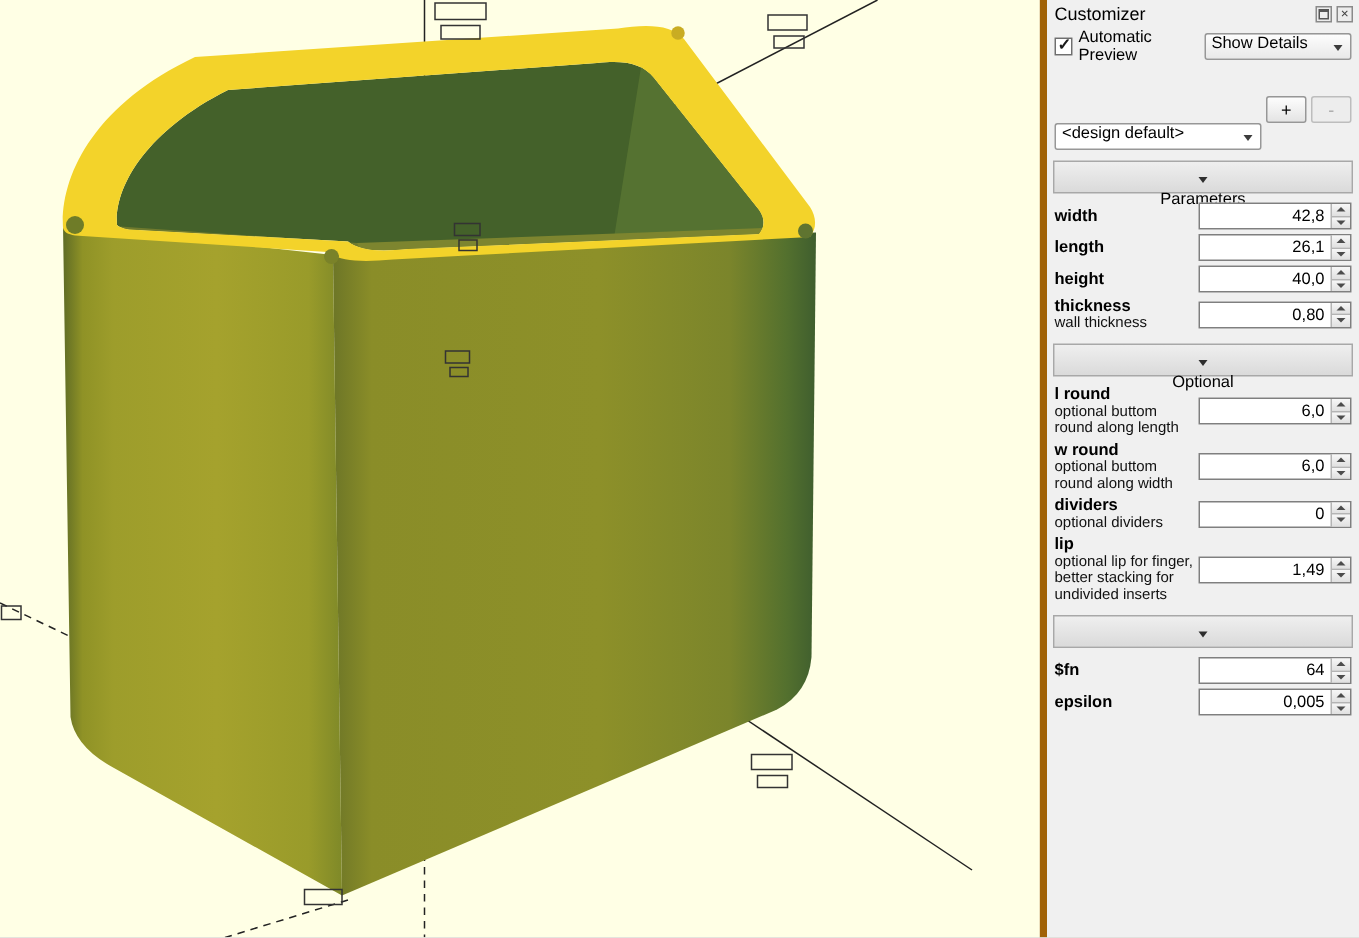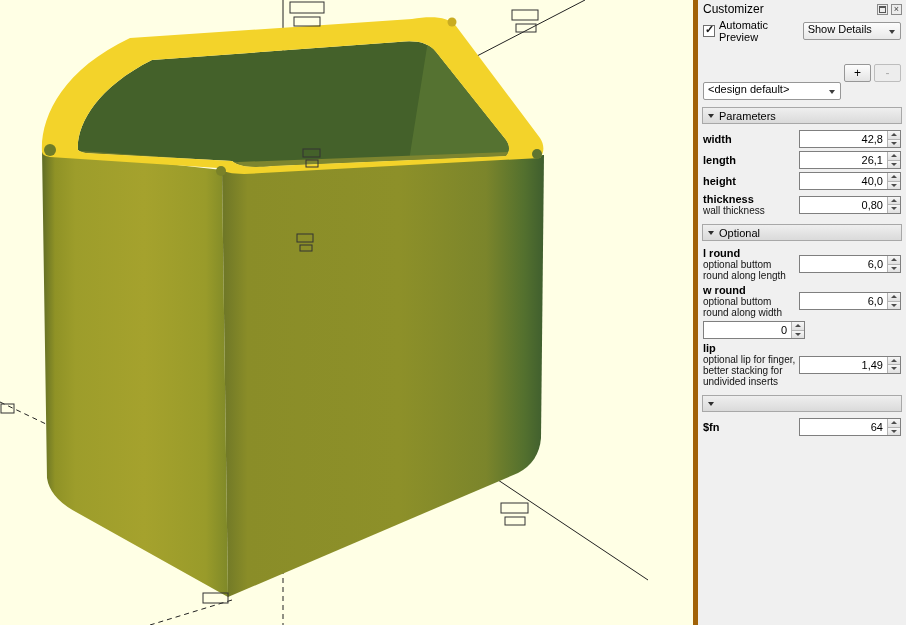--- a/index.html
+++ b/index.html
@@ -20,21 +20,21 @@
   .checkbox{width:12px;height:12px;background:#fff;border:1px solid #6f6f6f;position:relative;flex-shrink:0;}
   .checkbox .checkmark{position:absolute;left:1px;top:-3px;font-size:11px;font-weight:bold;color:#1a1a1a;}
   .combo{height:18px;background:linear-gradient(#fdfdfd,#e8e8e8);border:1px solid #979797;border-radius:2px;display:flex;align-items:flex-start;padding:0 4px;position:relative;}
   .combo .combo-value{flex:1;white-space:nowrap;overflow:hidden;padding-right:12px;}
   .combo .arrow-down{position:absolute;right:5px;top:7px;width:0;height:0;border-left:3.5px solid transparent;border-right:3.5px solid transparent;border-top:4px solid #3c3c3c;}
   .combo.details{margin-left:auto;width:105px;}
   .design-row{display:flex;align-items:center;gap:3px;padding:2px 5px;}
   .combo.design{flex:1;background:#fff;margin-top:36px;}
   .mini-btn{width:27px;height:18px;border:1px solid #979797;border-radius:2px;background:linear-gradient(#fdfdfd,#e4e4e4);display:flex;align-items:center;justify-content:center;font-size:12px;line-height:12px;}
   .mini-btn.disabled{color:#ababab;background:#ededed;border-color:#bdbdbd;}
-  .section-bar{margin:5px 4px 2px 4px;height:17px;background:linear-gradient(#efefef,#dadada);border:1px solid #a8a8a8;display:flex;align-items:center;gap:5px;padding:0 5px;flex-shrink:0;}
+  .section-bar{margin:5px 4px 2px 4px;height:17px;background:linear-gradient(#efefef,#dadada);border:1px solid #a8a8a8;display:flex;align-items:center;gap:5px;padding:10px 5px;flex-shrink:0;flex-direction:column;}
   .sec-arrow{width:0;height:0;border-left:3.5px solid transparent;border-right:3.5px solid transparent;border-top:4.5px solid #2e2e2e;}
   .sec-label{font-size:11px;}
   .params{padding:1px 5px 0 5px;}
   .param-row{display:flex;align-items:center;margin:3px 0;}
   .param-labels{flex:1;padding-right:0;min-width:0;}
   .param-label{font-weight:bold;font-size:11px;line-height:12px;}
   .param-desc{font-size:10px;line-height:11px;color:#111;}
   .spinbox{width:102px;height:18px;background:#fff;border:1px solid #7f7f7f;position:relative;display:flex;align-items:center;flex-shrink:0;}
   .spin-value{flex:1;text-align:right;padding-right:17px;font-size:11px;}
   .spin-btns{position:absolute;right:0;top:0;bottom:0;width:13px;display:flex;flex-direction:column;border-left:1px solid #b4b4b4;}
@@ -274,20 +274,24 @@
               </div>
             <div class="spin-btn">
                 <span class="tri-down"></span>
               </div>
           </div>
         </div>
       </div>
 
 
       <div class="param-row">
+        <div class="param-labels">
+          <div class="param-label">dividers</div>
+          <div class="param-desc">optional dividers</div>
+        </div>
         <div class="spinbox">
           <div class="spin-value">0</div>
           <div class="spin-btns">
             <div class="spin-btn">
                 <span class="tri-up"></span>
               </div>
             <div class="spin-btn">
                 <span class="tri-down"></span>
               </div>
           </div>
@@ -332,16 +336,32 @@
             <div class="spin-btn">
                 <span class="tri-up"></span>
               </div>
             <div class="spin-btn">
                 <span class="tri-down"></span>
               </div>
           </div>
         </div>
       </div>
 
+      <div class="param-row">
+        <div class="param-labels">
+          <div class="param-label">epsilon</div>
+        </div>
+        <div class="spinbox">
+          <div class="spin-value">0,005</div>
+          <div class="spin-btns">
+            <div class="spin-btn">
+                <span class="tri-up"></span>
+              </div>
+            <div class="spin-btn">
+                <span class="tri-down"></span>
+              </div>
+          </div>
+        </div>
+      </div>
     </div>
 
   </div>
 </div>
 
 </body></html>

